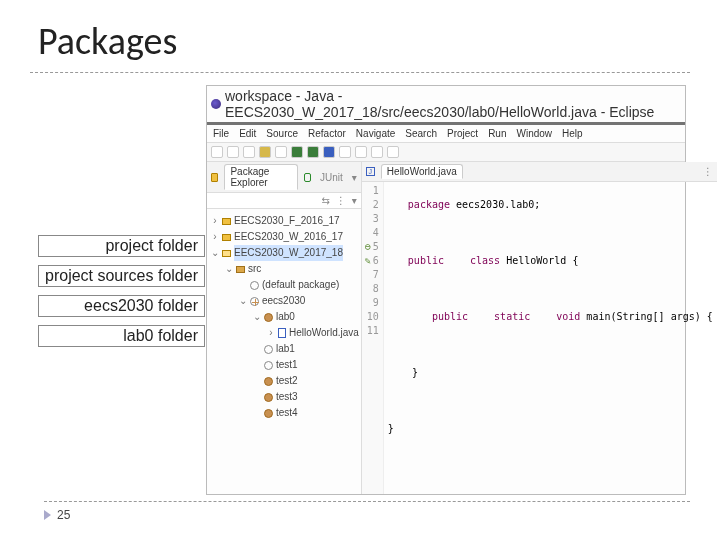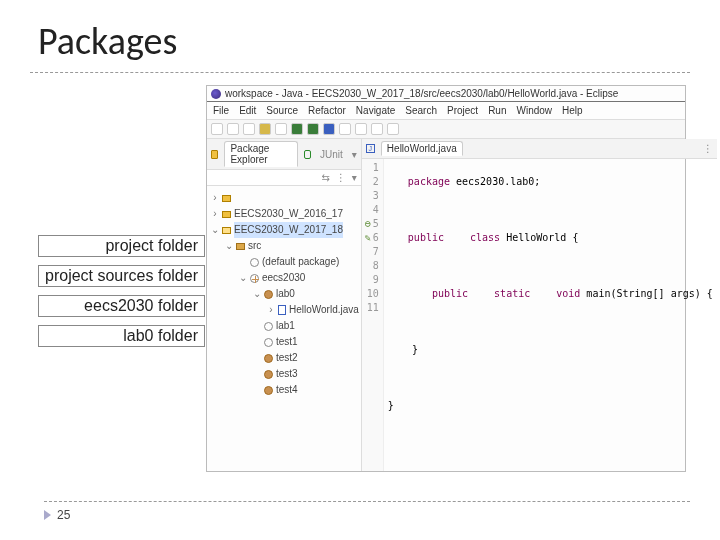--- a/index.html
+++ b/index.html
@@ -3,21 +3,21 @@
 <meta charset="utf-8">
 <style>
   * { box-sizing: border-box; margin: 0; padding: 0; }
   body { width: 720px; height: 540px; font-family: Arial, sans-serif; background: #fff; position: relative; }
   .slide-title { font-size: 38px; font-weight: normal; color: #222; padding: 18px 0 8px 38px; font-family: Calibri, Arial, sans-serif; }
   .hr-dashed { border: none; border-top: 1px dashed #999; margin: 0 30px; }
   .content { position: relative; margin: 12px 30px 0 30px; height: 380px; }
   .callouts { position: absolute; left: 8px; top: 150px; display: flex; flex-direction: column; gap: 8px; }
   .callout { border: 1px solid #888; padding: 1px 6px; font-size: 16px; background: #fff; color: #222; text-align: right; }
   .eclipse { position: absolute; left: 176px; top: 0; width: 480px; border: 1px solid #bbb; font-size: 10px; background: #fdfdfd; }
-  .titlebar { display: flex; align-items: center; gap: 4px; padding: 2px 4px; border-bottom: 1px solid #737373; color: #333; font-size: 10px; }
+  .titlebar { display: flex; align-items: center; gap: 4px; padding: 2px 4px; border-bottom: 3px solid #737373; color: #333; font-size: 14px; }
   .ecl-icon { width: 10px; height: 10px; background: radial-gradient(circle at 40% 40%, #6a5acd, #3b2a7a); border-radius: 50%; flex: none; }
   .menubar { display: flex; gap: 10px; padding: 3px 6px; border-bottom: 1px solid #ddd; color: #333; font-size: 10px; }
   .toolbar { display: flex; gap: 4px; padding: 3px 4px; border-bottom: 1px solid #ddd; background: #f7f7f7; }
   .tbtn { width: 12px; height: 12px; border: 1px solid #ccc; border-radius: 2px; background: #fff; }
   .tbtn.g { background: #3a7d3a; }
   .tbtn.b { background: #3a5fbf; }
   .tbtn.y { background: #d6b84a; }
   .panes { display: flex; }
   .left { width: 188px; border-right: 1px solid #ddd; }
   .right { flex: 1; }
@@ -117,20 +117,21 @@
         <div class="tabrow" style="justify-content:flex-end;background:#fff">
           <span style="color:#888">⇆</span>
           <span style="color:#888">⋮</span>
           <span style="color:#888">▾</span>
         </div>
 
         <div class="tree">
           <div class="node">
               <span class="tw">›</span>
               <span class="i-proj"></span>
+              <span>EECS2030_F_2016_17</span>
             </div>
           <div class="node">
               <span class="tw">›</span>
               <span class="i-proj"></span>
               <span>EECS2030_W_2016_17</span>
             </div>
           <div class="node">
               <span class="tw">⌄</span>
               <span class="i-proj open"></span>
               <span class="sel">EECS2030_W_2017_18</span>

